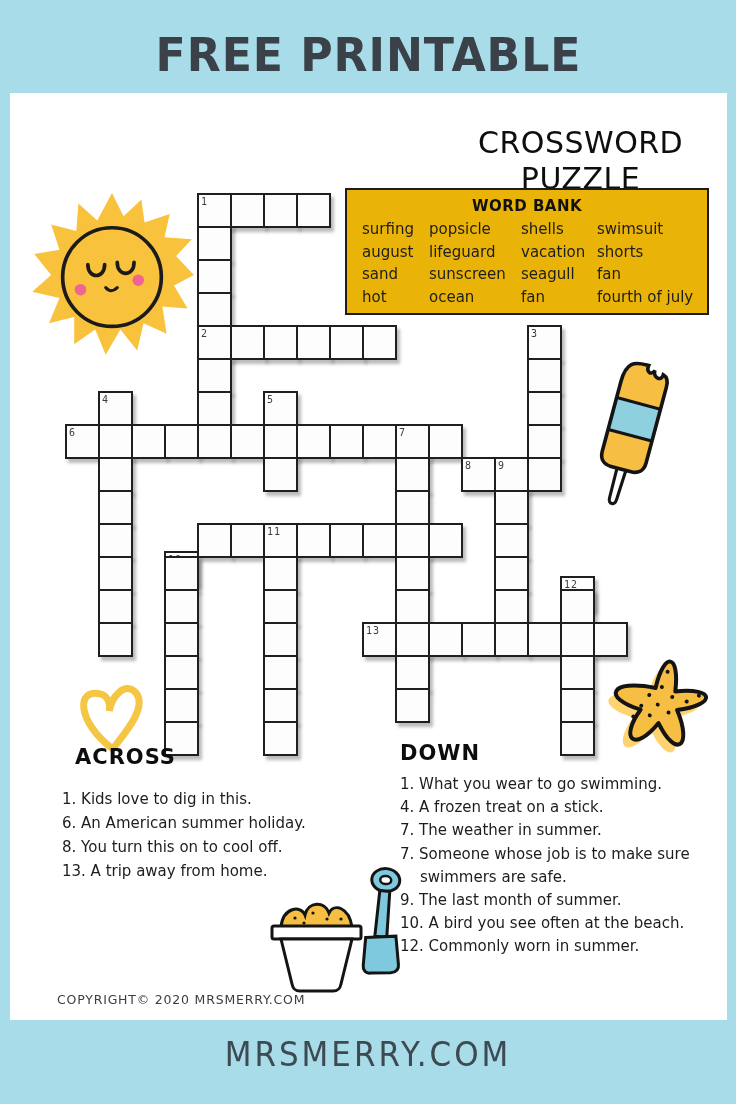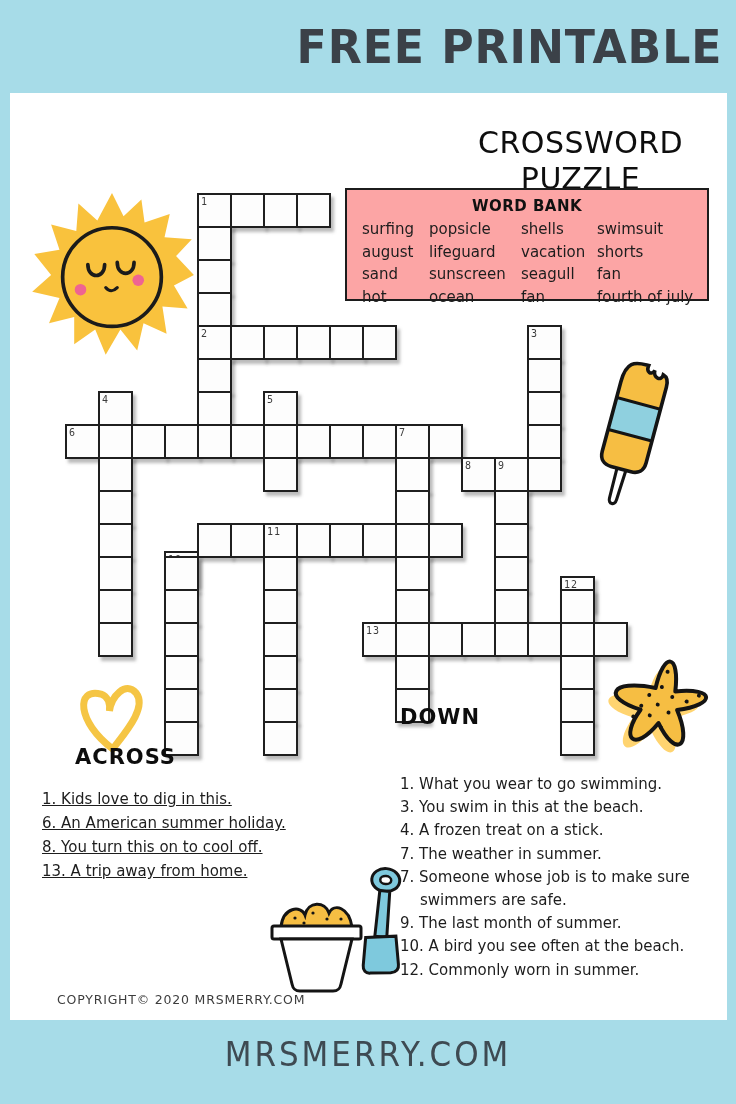--- a/index.html
+++ b/index.html
@@ -5,22 +5,22 @@
   * { margin:0; padding:0; box-sizing:border-box; }
   html,body { width:736px; height:1104px; }
   body {
     position:relative;
     background:#A7DCE8;
     font-family:"DejaVu Sans", sans-serif;
     overflow:hidden;
   }
   
   .banner {
-    position:absolute; left:0; top:0; width:736px; height:93px;
-    display:flex; align-items:center; justify-content:flex-end;
+    position:absolute; left:0; top:8px; width:736px; height:93px;
+    display:flex; align-items:center; justify-content:center;
   }
   .banner h1 {
     font-size:47px; font-weight:800; color:#3B4148;
     letter-spacing:1px; transform:scaleX(.94); white-space:nowrap;
   }
   
   .card {
     position:absolute; left:10px; top:93px; width:717px; height:927px;
     background:#ffffff; overflow:hidden;
   }
@@ -32,22 +32,22 @@
     white-space:nowrap;
   }
   .title-sub {
     position:absolute; left:468px; top:32px; width:205px;
     text-align:center; color:#0e0e0e; font-weight:500;
   }
   .title-sub .l1 { font-size:30px; letter-spacing:.5px; }
   .title-sub .l2 { font-size:30px; letter-spacing:.5px; margin-top:1px; }
   
   .wordbank {
-    position:absolute; left:335px; top:95px; width:364px; height:113px;
-    border:2px solid #1c1c1c; background:#fca5a5; padding:7px 0 0 15px;
+    position:absolute; left:335px; top:95px; width:364px; height:127px;
+    border:2px solid #1c1c1c; background:#eab308; padding:7px 0 0 15px;
   }
   .wordbank h2 {
     text-align:center; font-size:15px; font-weight:700; color:#111;
     letter-spacing:.5px; margin-bottom:5px; margin-left:-15px;
   }
   .wb-grid {
     display:grid; grid-template-columns:67px 92px 76px auto;
     grid-auto-rows:22.5px; font-size:15px; color:#1d1d1d;
   }
   
@@ -61,24 +61,24 @@
     position:absolute; left:2px; top:1px;
     font-family:"DejaVu Sans Mono", monospace;
     font-size:10px; color:#3c3c3c; letter-spacing:1px;
   }
   
   .across-head, .down-head {
     position:absolute; font-size:21px; font-weight:800; color:#0d0d0d;
     letter-spacing:1px;
   }
   .across-head { left:65px; top:652px; }
-  .down-head   { left:390px; top:612px; }
+  .down-head   { left:390px; top:648px; }
   .clues { position:absolute; list-style:none; color:#1d1d1d; font-size:15px; }
   .clues li { padding-left:20px; text-indent:-20px; }
-  .across-list { left:32px; top:694px; width:318px; line-height:24px;text-decoration:underline; }
+  .across-list { left:52px; top:694px; width:318px; line-height:24px; }
   .down-list   { left:390px; top:680px; width:332px; line-height:23.2px; }
   .copyright {
     position:absolute; left:47px; top:899px;
     font-size:12.5px; letter-spacing:.8px; color:#3d3d3d; font-weight:500;
   }
   
   .sun-wrap      { position:absolute; left:18px;  top:98px;  }
   .popsicle-wrap { position:absolute; left:568px; top:262px; }
   .heart-wrap    { position:absolute; left:50px;  top:572px; }
   .starfish-wrap { position:absolute; left:588px; top:550px; }
@@ -303,21 +303,20 @@
   <ul class="clues across-list" id="across-list">
       <li>1. Kids love to dig in this.</li>
       <li>6. An American summer holiday.</li>
       <li>8. You turn this on to cool off.</li>
       <li>13. A trip away from home.</li>
     </ul>
 
   <div class="down-head">DOWN</div>
   <ul class="clues down-list" id="down-list">
       <li>1. What you wear to go swimming.</li>
-      <li>3. You swim in this at the beach.</li>
       <li>4. A frozen treat on a stick.</li>
       <li>7. The weather in summer.</li>
       <li>7. Someone whose job is to make sure swimmers are safe.</li>
       <li>9. The last month of summer.</li>
       <li>10. A bird you see often at the beach.</li>
       <li>12. Commonly worn in summer.</li>
     </ul>
 
   <div class="bucket-wrap">
     <svg width="150" height="132" viewBox="0 0 150 132">

